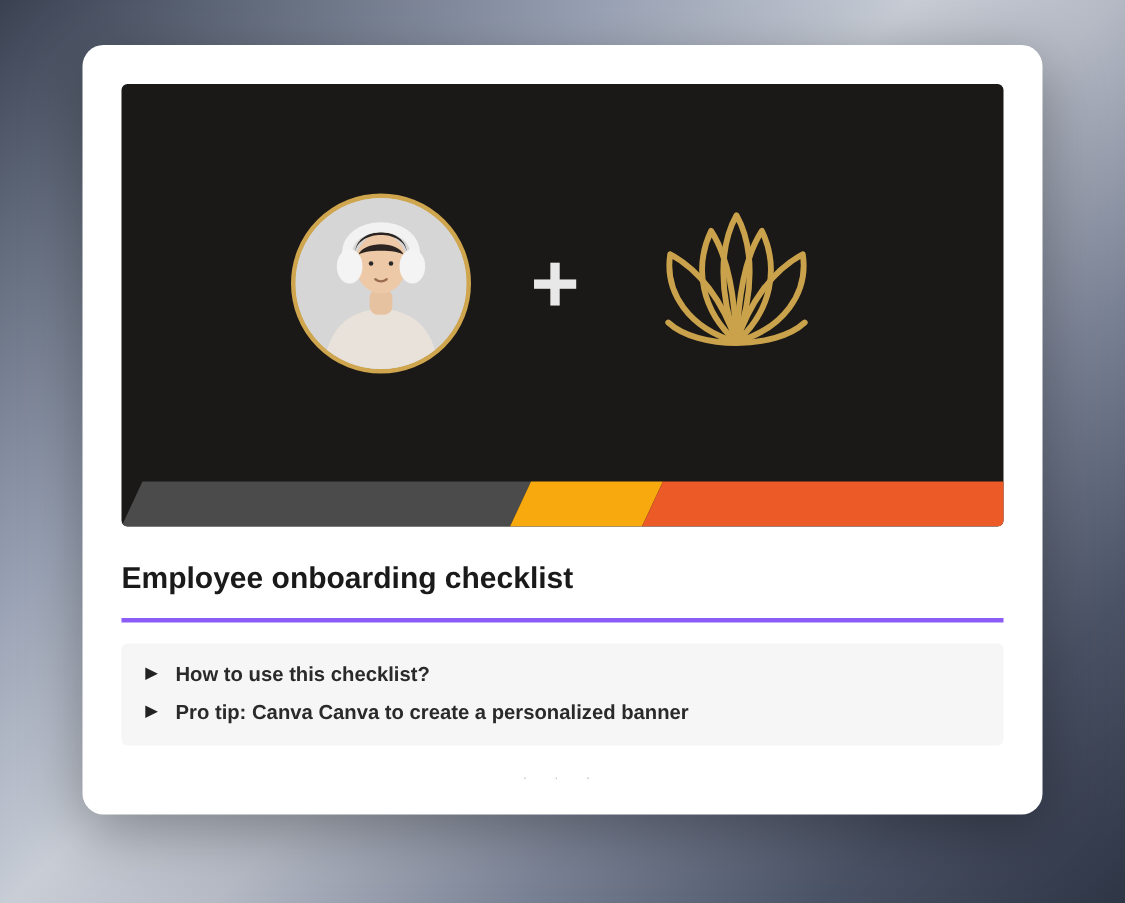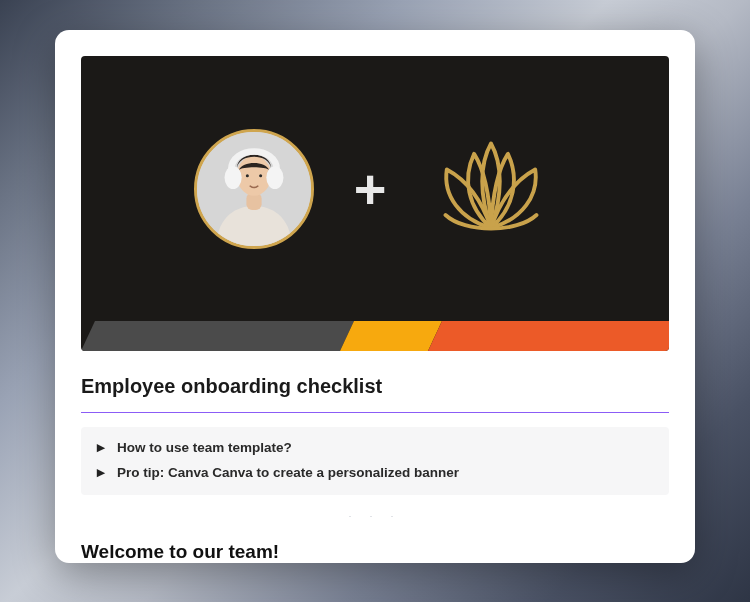--- a/index.html
+++ b/index.html
@@ -70,21 +70,21 @@
   .stripe.yellow { background:#f7a90e; flex: 0 0 15%; }
   .stripe.orange { background:#ec5a28; flex: 1 1 auto; transform-origin: bottom right; }
 
   
   .doc-title {
     margin-top: 24px;
     font-size: 20px;
     font-weight: 800;
     color: #1a1a1a;
     padding-bottom: 14px;
-    border-bottom: 1px solid #8b5cf6;
+    border-bottom: 3px solid #8b5cf6;
   }
 
   
   .callout {
     margin-top: 14px;
     background: #f6f6f7;
     border-radius: 4px;
     padding: 8px 10px 10px 10px;
   }
   .toggle-row {
@@ -181,25 +181,24 @@
       <div class="stripe yellow"></div>
       <div class="stripe orange"></div>
     </div>
   </div>
 
   <h1 class="doc-title">Employee onboarding checklist</h1>
 
   <div class="callout">
     <div class="toggle-row">
       <span class="toggle-caret">▶</span>
-      <span class="toggle-label">How to use team template?</span>
+      <span class="toggle-label">How to use this checklist?</span>
     </div>
     <div class="toggle-row">
       <span class="toggle-caret">▶</span>
       <span class="toggle-label">Pro tip: Canva Canva to create a personalized banner</span>
     </div>
   </div>
 
   <div class="dots">. . .</div>
 
-  <h2 class="section-heading">Welcome to our team!</h2>
 
 </div>
 
 </body></html>

